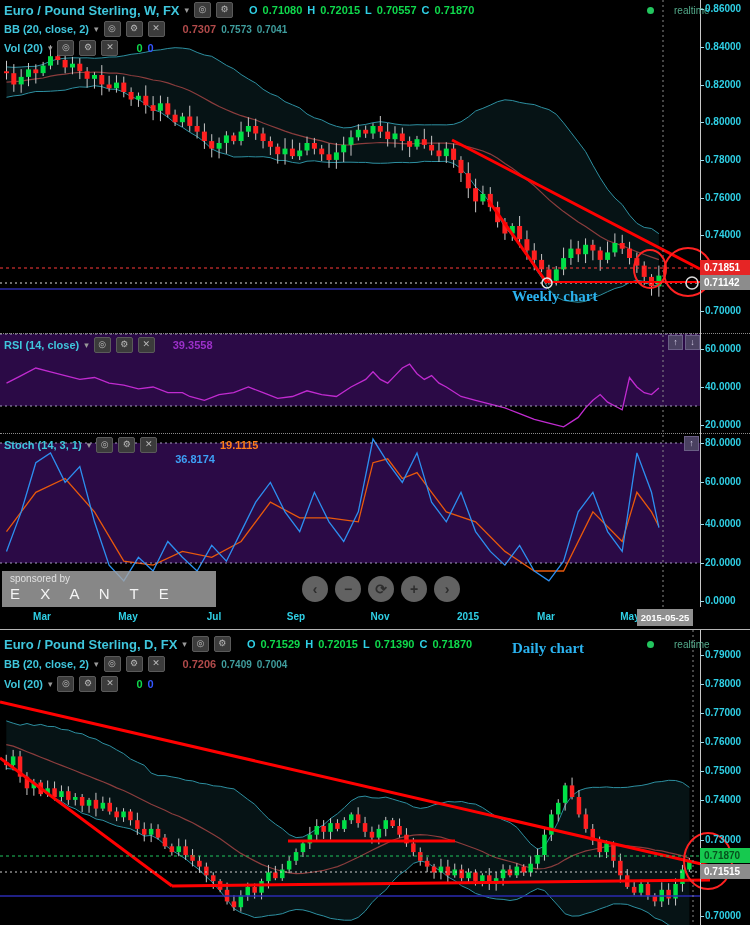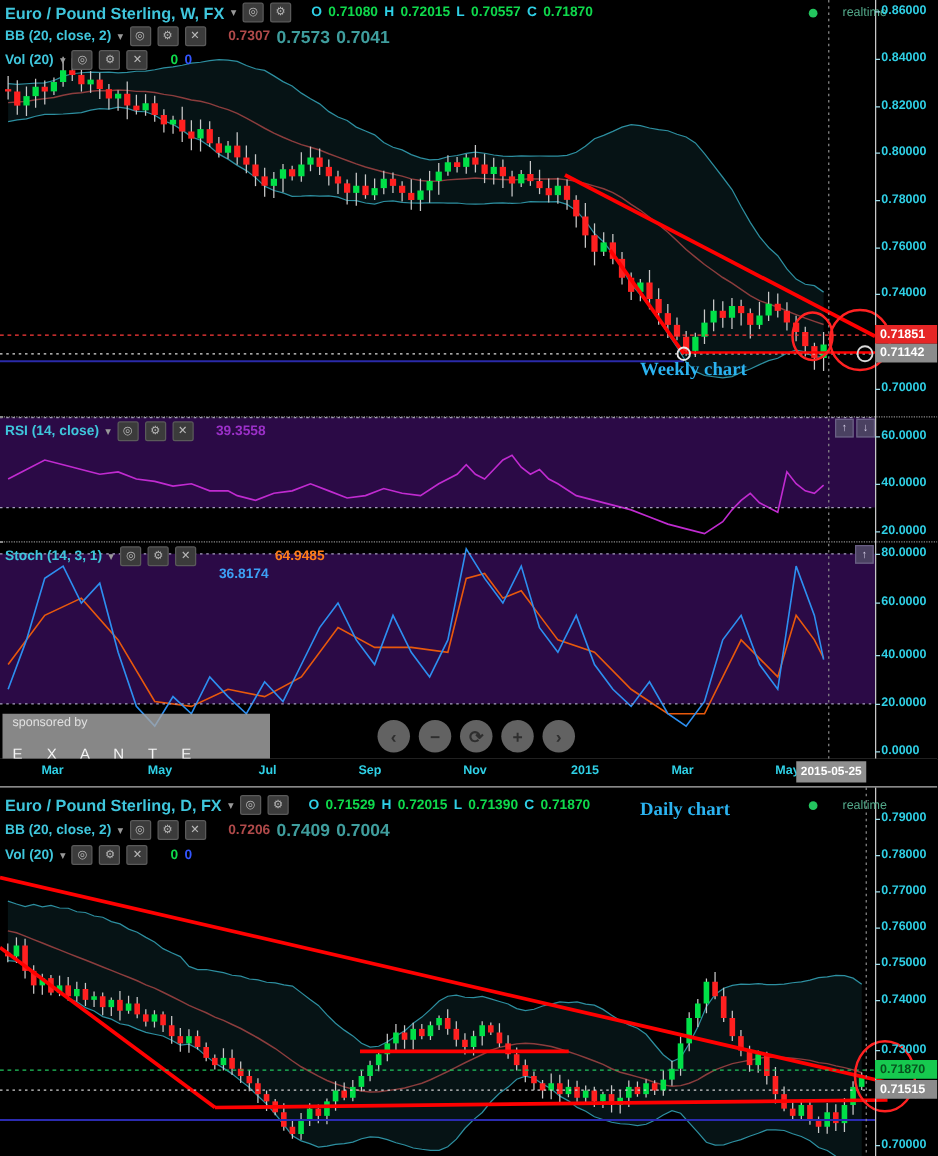--- a/index.html
+++ b/index.html
@@ -9,21 +9,21 @@
   svg{position:absolute;left:0;top:0;overflow:visible;}
   .hdr{position:absolute;left:4px;display:flex;align-items:center;gap:5px;height:16px;white-space:nowrap;z-index:5;}
   .sym{font-weight:bold;font-size:13px;color:#3fc6dc;}
   .indlab{font-weight:bold;font-size:11px;color:#3fc6dc;}
   .caret{color:#999;font-size:9px;}
   .ibtn{display:inline-block;width:15px;height:14px;background:#3b3b3b;border:1px solid #5a5a5a;
         border-radius:2px;color:#b9b9b9;font-size:9px;line-height:13px;text-align:center;}
   .olab{color:#2fd0e6;font-weight:bold;font-size:11px;}
   .oval{color:#0fd94c;font-weight:bold;font-size:11px;}
   .v-red{color:#b04a4a;font-weight:bold;font-size:11px;}
-  .v-teal{color:#3f9d9d;font-weight:bold;font-size:14px;text-align:center;}
+  .v-teal{color:#3f9d9d;font-weight:bold;font-size:10px;text-align:center;}
   .v-green{color:#0fd94c;font-weight:bold;font-size:11px;}
   .v-blue{color:#3355ff;font-weight:bold;font-size:11px;}
   .v-purple{color:#9b30c8;font-weight:bold;font-size:11px;}
   .v-kblue{color:#3da0f5;font-weight:bold;font-size:11px;margin-top:28px;}
   .v-orange{color:#ff7d1a;font-weight:bold;font-size:11px;}
   .axis-col{position:absolute;left:700px;width:50px;z-index:6;}
   .axis-line{position:absolute;left:700px;width:1px;background:#c8c8c8;z-index:4;}
   .axis-label{position:absolute;left:5px;font-weight:bold;font-size:10px;color:#2fd0e6;}
   .axis-label::before{content:"";position:absolute;left:-5px;top:6px;width:4px;height:1px;background:#9fd9e6;}
   .axis-badge{position:absolute;left:0;width:50px;box-sizing:border-box;padding:2px 0 2px 4px;
@@ -35,21 +35,21 @@
   .date-badge{position:absolute;top:2px;left:637px;width:56px;height:17px;background:#8f8f8f;color:#fff;
               font-weight:bold;font-size:9.5px;text-align:center;line-height:17px;z-index:8;}
   .realtime{position:absolute;display:flex;align-items:center;gap:4px;z-index:5;}
   .rt-dot{width:7px;height:7px;border-radius:50%;background:#23c55e;}
   .rt-text{font-size:10px;color:#53a98a;margin-left:16px;}
   .annotation{position:absolute;font-family:"Liberation Serif",serif;font-weight:bold;font-size:15px;
               color:#2bb3f0;z-index:5;}
   .sponsor{position:absolute;left:2px;top:571px;width:214px;height:36px;background:rgba(165,165,165,0.82);
            z-index:6;padding:2px 8px;box-sizing:border-box;}
   .sponsor .pre{font-size:10px;color:#e0e0e0;}
-  .sponsor .brand{font-size:12px;color:#f4f4f4;letter-spacing:8px;margin-top:12px;}
+  .sponsor .brand{font-size:15px;color:#f4f4f4;letter-spacing:8px;margin-top:1px;}
   .nav{position:absolute;left:302px;top:576px;display:flex;gap:7px;z-index:7;}
   .nav-btn{width:26px;height:26px;border-radius:50%;background:rgba(125,125,125,0.78);color:#2e2e2e;
            font-weight:bold;font-size:14px;line-height:26px;text-align:center;}
   .pane-btns{position:absolute;display:flex;gap:2px;z-index:7;}
   .pbtn{width:13px;height:13px;background:#4a4161;border:1px solid #6a5f85;color:#d4cde6;
         font-size:9px;line-height:12px;text-align:center;}
 </style>
 </head>
 <body>
 
@@ -325,21 +325,21 @@
     </div>
 
     <div class="hdr" style="top:437px;">
       <span class="indlab">Stoch (14, 3, 1)</span>
       <span class="caret">▾</span>
       <span class="ibtn">◎</span>
       <span class="ibtn">⚙</span>
       <span class="ibtn">✕</span>
       <span style="width:8px"></span>
       <span class="v-kblue">36.8174</span>
-      <span class="v-orange">64.9485</span>
+      <span class="v-orange">19.1115</span>
     </div>
     <div class="pane-btns" style="top:436px;left:684px;">
       <span class="pbtn">↑</span>
     </div>
 
     <div class="annotation" style="top:288px;left:512px;">Weekly chart</div>
 
     <div class="sponsor">
       <div class="pre">sponsored by</div>
       <div class="brand">E X A N T E</div>

